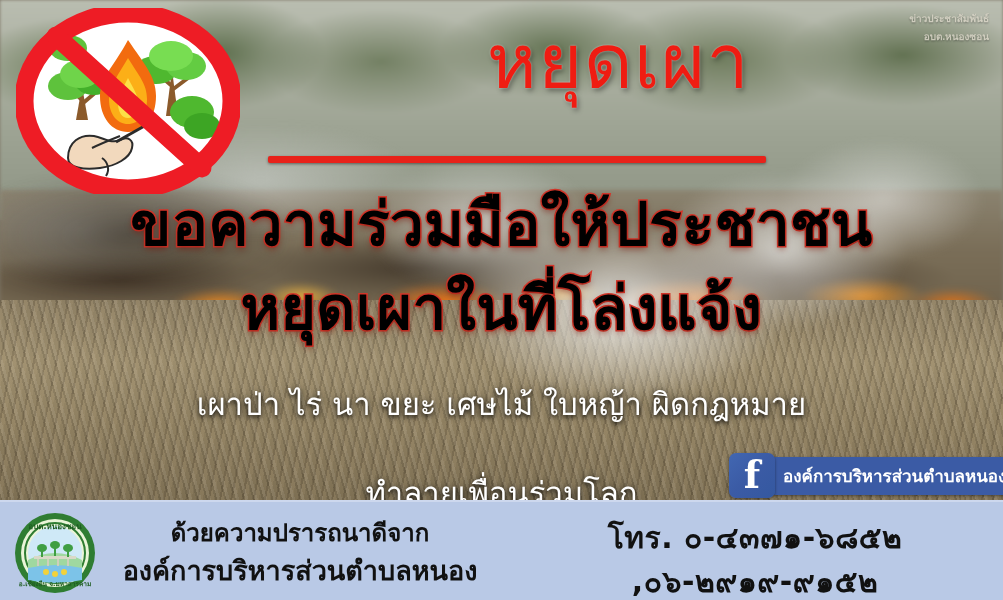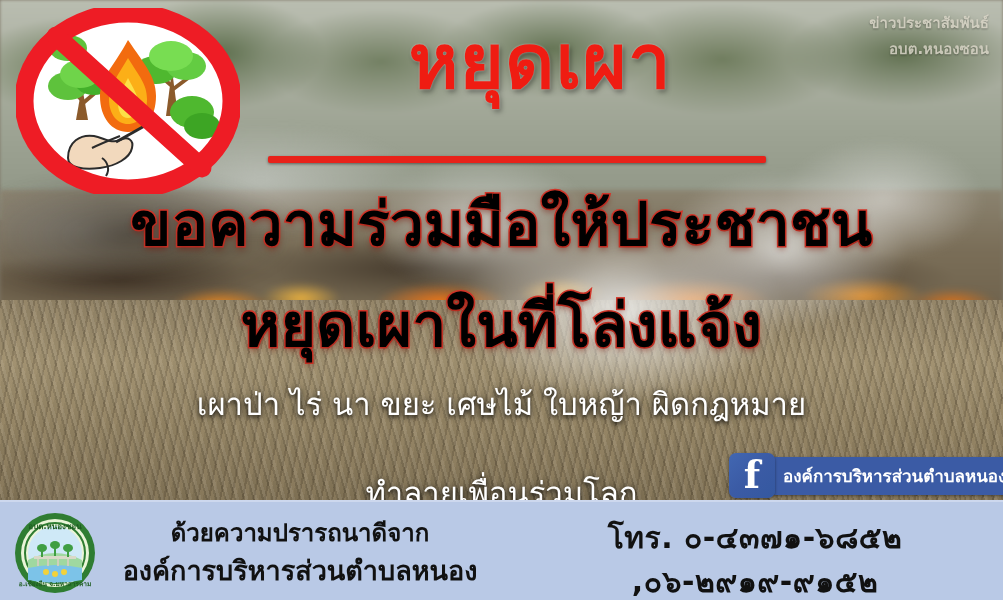--- a/index.html
+++ b/index.html
@@ -79,22 +79,22 @@
     filter:blur(6px);
   }
 
   
   .nosign{position:absolute;left:16px;top:8px;width:224px;height:186px;}
   .nosign svg{width:100%;height:100%;display:block;}
 
   
   .headline{
     position:absolute;left:330px;top:14px;width:420px;
-    text-align:center;
-    font-size:76px;line-height:1.25;font-weight:bold;
+    text-align:right;
+    font-size:76px;line-height:1.25;font-weight:normal;
     color:#ef1c12;
     text-shadow:
       0 0 2px rgba(255,255,255,.55),
       2px 3px 5px rgba(0,0,0,.35);
     letter-spacing:1px;
   }
   .divider{
     position:absolute;left:268px;top:156px;width:498px;height:7px;
     background:#e8221a;border-radius:2px;
     box-shadow:0 1px 3px rgba(0,0,0,.45);
@@ -104,21 +104,21 @@
   .bigline{
     position:absolute;left:0;width:100%;text-align:center;
     font-size:60px;line-height:1.22;font-weight:bold;
     color:#000000;
     -webkit-text-stroke:3px #d6372b;
     paint-order:stroke fill;
     text-shadow:0 3px 6px rgba(120,20,10,.55);
     letter-spacing:.5px;
   }
   .bigline.l1{top:188px;}
-  .bigline.l2{top:289px;}
+  .bigline.l2{top:272px;}
 
   
   .subline{
     position:absolute;left:0;width:100%;text-align:center;
     font-size:31px;line-height:1.25;font-weight:normal;
     color:#ffffff;
     text-shadow:0 2px 4px rgba(0,0,0,.75), 0 0 8px rgba(0,0,0,.5);
   }
   .subline.s1{top:385px;}
   .subline.s2{top:438px;margin-top:36px;}
@@ -147,22 +147,23 @@
     background:#3b5ba5;color:#fff;
     font-size:17px;font-weight:bold;white-space:nowrap;
     border-radius:4px;
     box-shadow:0 1px 3px rgba(0,0,0,.4);
   }
 
   
   .toplabel{
     position:absolute;right:14px;top:10px;text-align:right;
     color:#d8d4c6;opacity:.85;
-    font-size:15px;line-height:1.75;font-weight:bold;
+    font-size:10px;line-height:1.75;font-weight:bold;
     text-shadow:0 1px 2px rgba(0,0,0,.4);
+    font-family:Liberation Serif, serif;
   }
 
   
   .bottombar{
     position:absolute;left:0;bottom:0;width:100%;height:100px;
     background:#b9c9e6;
     border-top:2px solid #cdd8ee;
     display:flex;align-items:center;
   }
   .seal{position:absolute;left:14px;top:10px;width:82px;height:82px;}

